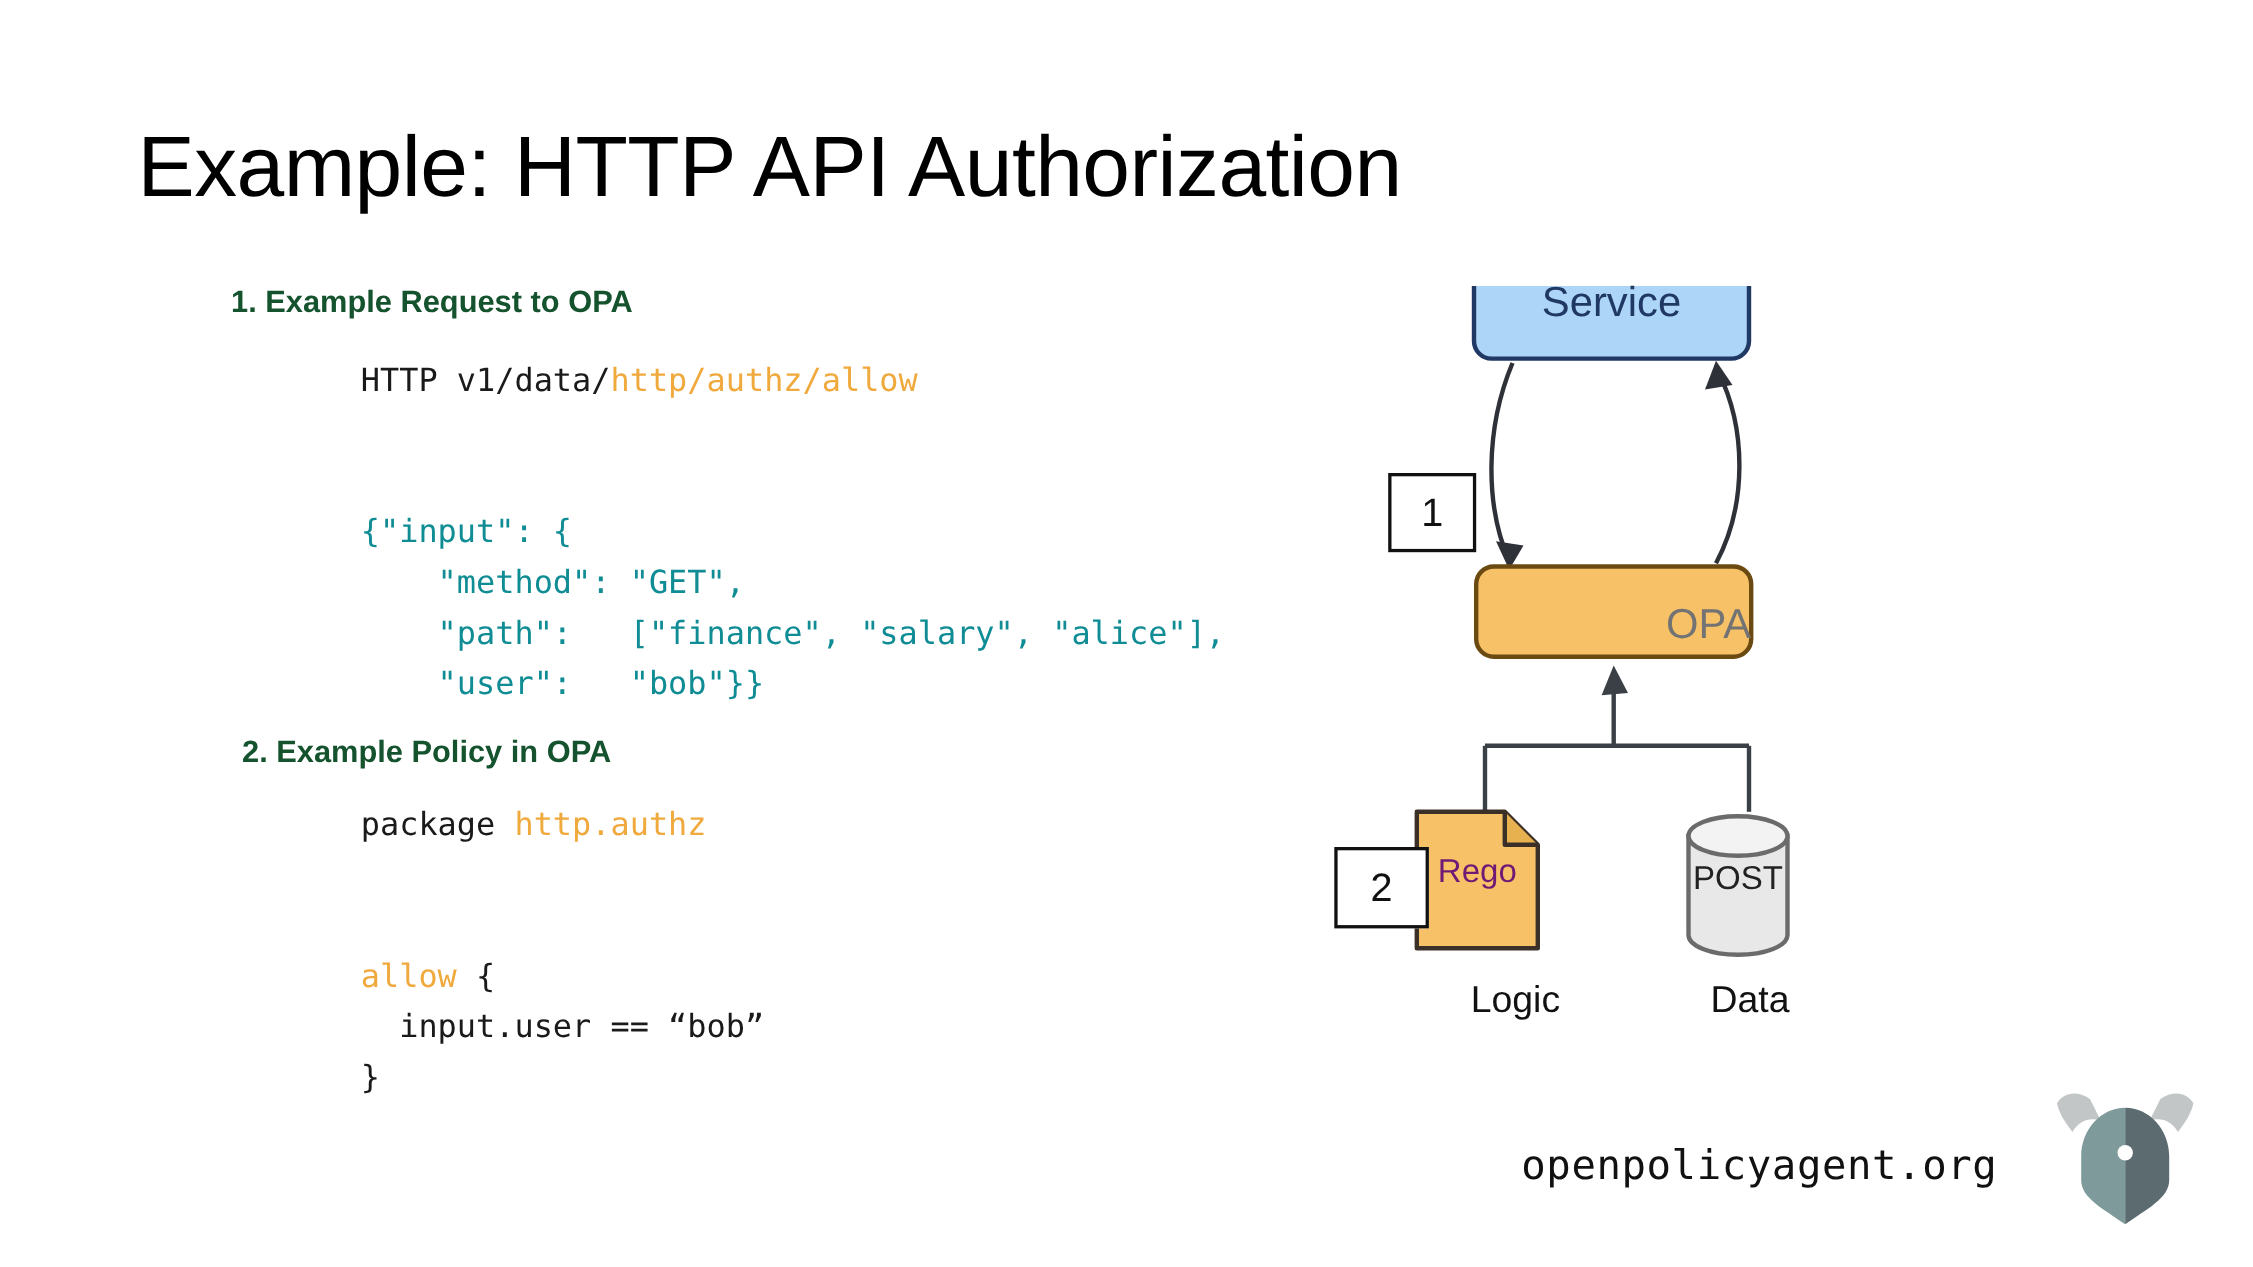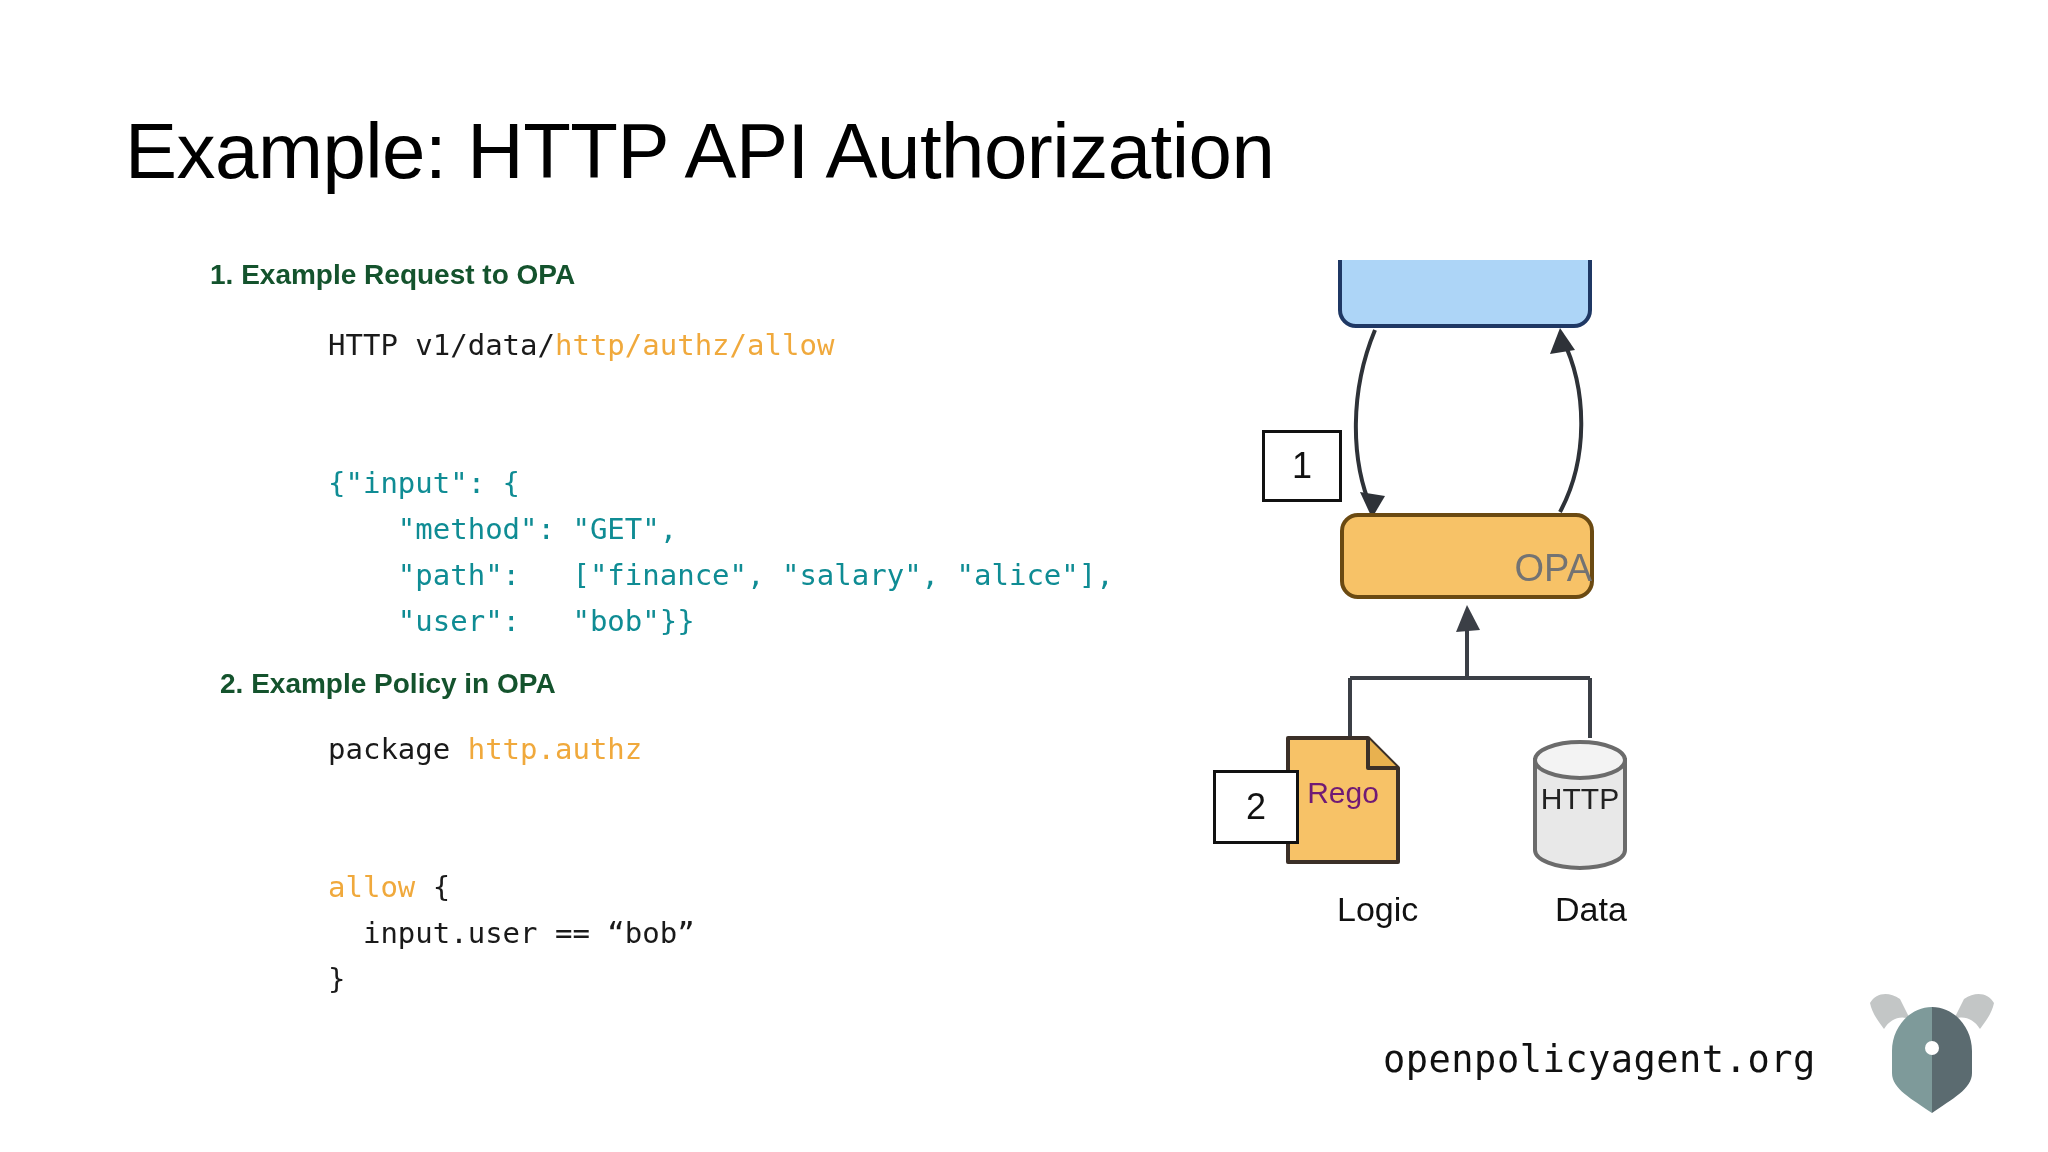--- a/index.html
+++ b/index.html
@@ -172,23 +172,24 @@
       <path d="M 98 478 L 178 478 L 208 508 L 208 602 L 98 602 Z" fill="#F7C267" stroke="#3B3028" stroke-width="4" stroke-linejoin="round"></path>
       <path d="M 178 478 L 178 508 L 208 508" fill="#E8B14F" stroke="#3B3028" stroke-width="4" stroke-linejoin="round"></path>
     </g>
 
     <g>
       <path d="M 345 500 L 345 590 A 45 18 0 0 0 435 590 L 435 500 Z" fill="#E8E8E8" stroke="#6B6B6B" stroke-width="4"></path>
       <ellipse cx="390" cy="500" rx="45" ry="18" fill="#F3F3F3" stroke="#6B6B6B" stroke-width="4"></ellipse>
     </g>
   </svg>
 
+  <div class="node-label" style="position:absolute; left:150px; top:-6px; width:250px; text-align:center; font-size:38px; color:#1F3864;">Service</div>
   <div class="node-label" style="position:absolute; left:152px; top:287px; width:250px; text-align:right; font-size:38px; color:#737373;">OPA</div>
   <div class="node-label" style="position:absolute; left:98px; top:516px; width:110px; text-align:center; font-size:30px; color:#701a75;">Rego</div>
-  <div class="node-label" style="position:absolute; left:345px; top:522px; width:90px; text-align:center; font-size:30px; color:#222222;">HTTP</div>
+  <div class="node-label" style="position:absolute; left:345px; top:522px; width:90px; text-align:center; font-size:30px; color:#222222;">POST</div>
 </div>
 
 <div class="callout" id="callout-1">1</div>
 <div class="callout" id="callout-2">2</div>
 
 <div class="node-caption" id="caption-logic">Logic</div>
 <div class="node-caption" id="caption-data">Data</div>
 
 <div id="footer-url">openpolicyagent.org</div>
 

